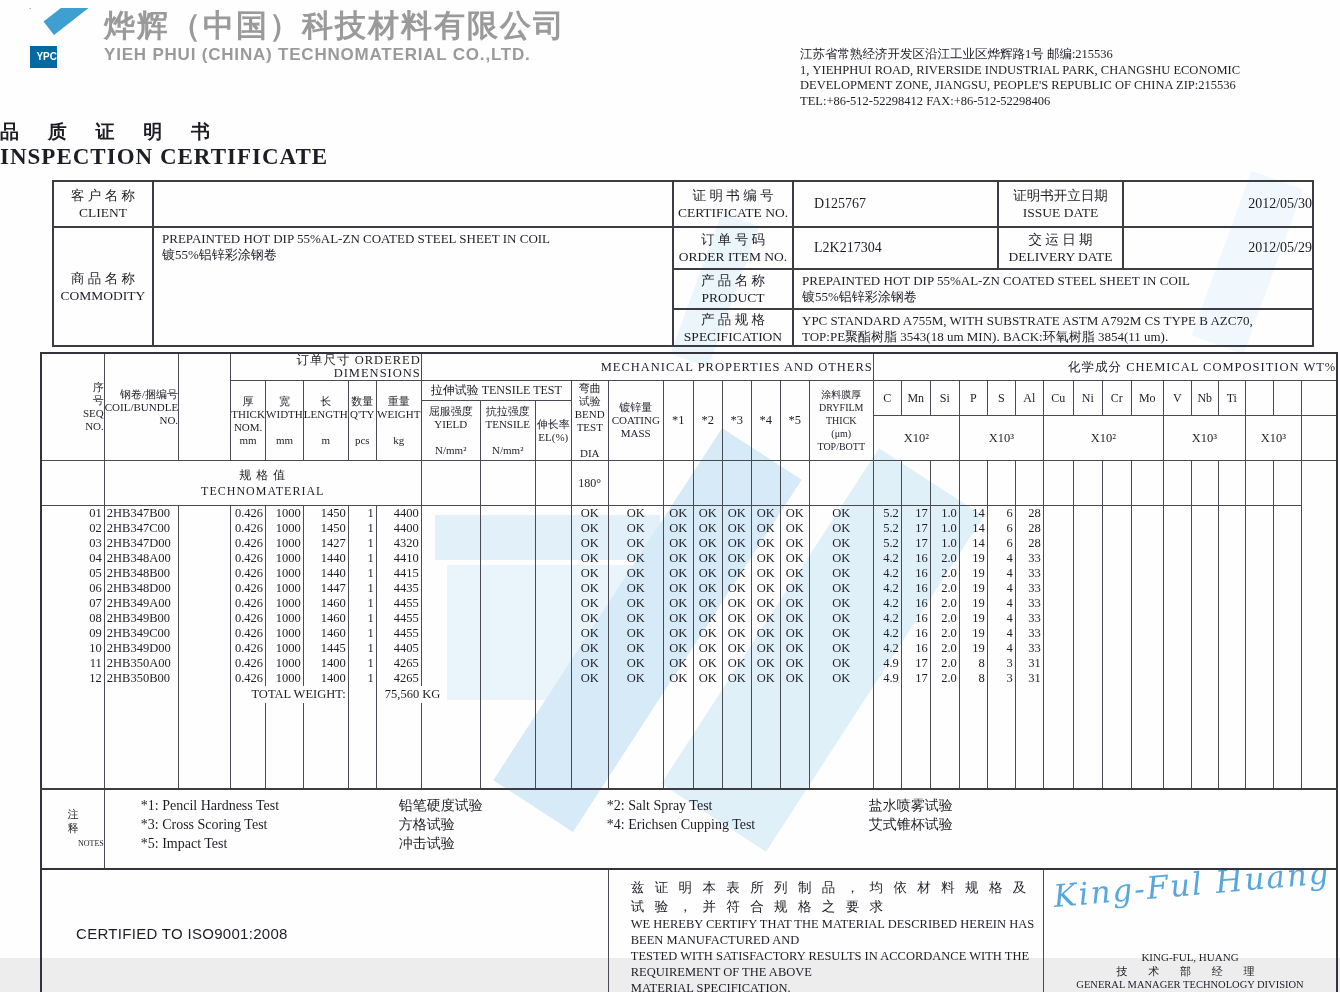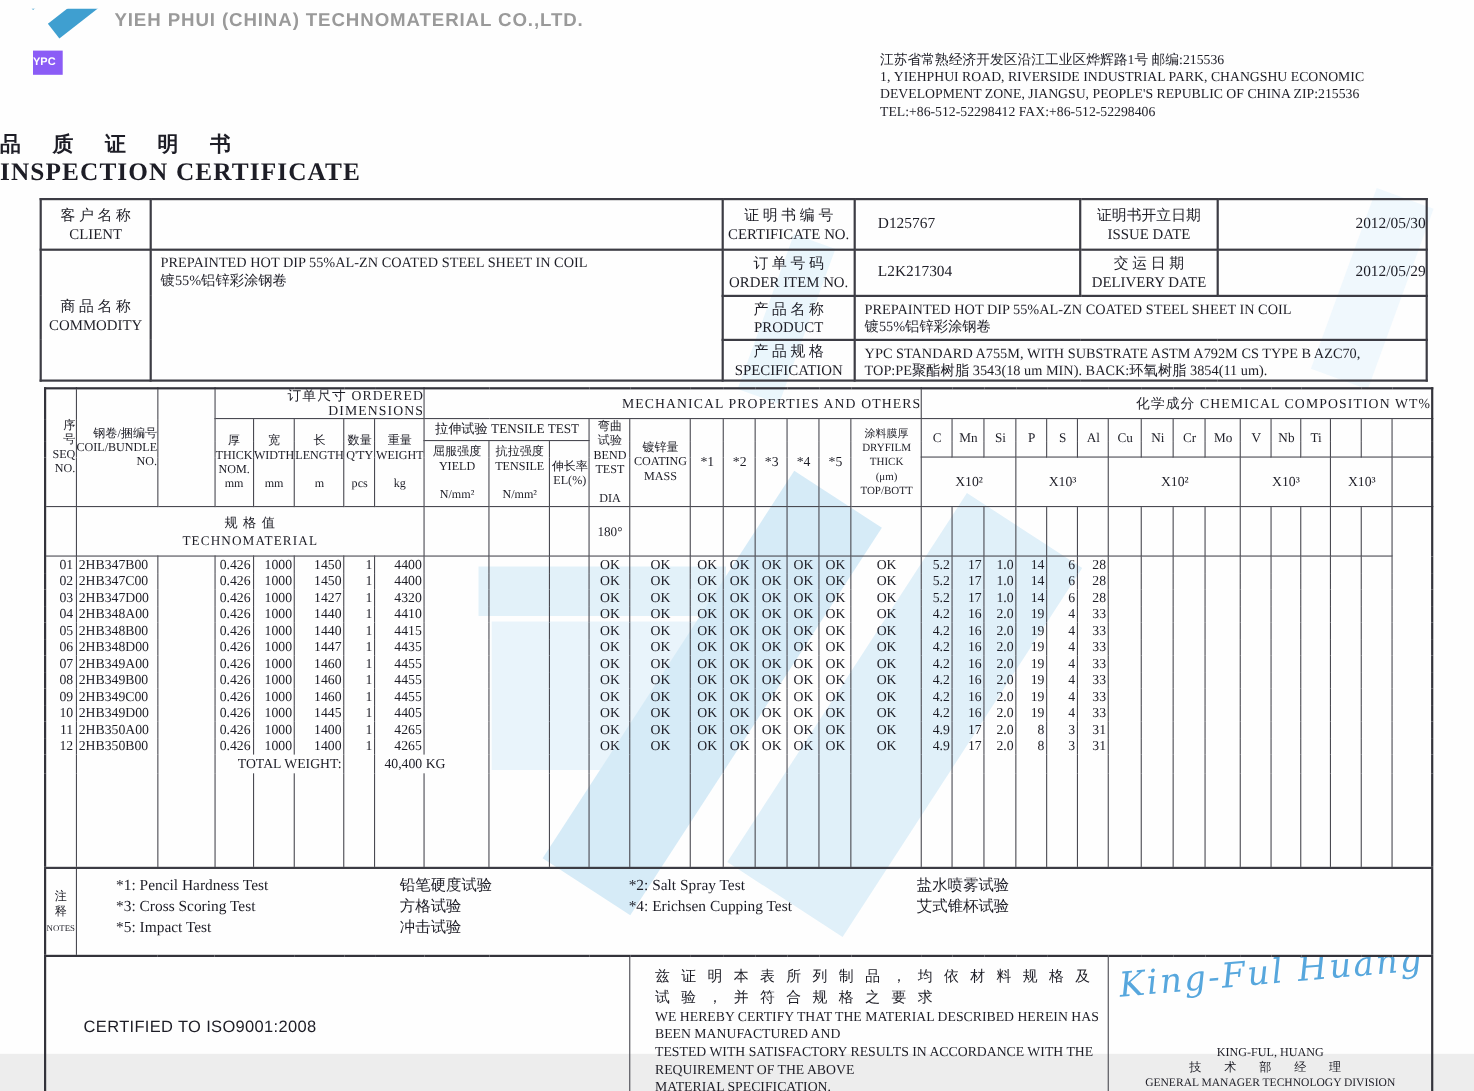--- a/index.html
+++ b/index.html
@@ -12,31 +12,31 @@
   .wm-block{left:447px;top:565px;width:200px;height:135px;background:#e9f4fb;}
   .wm-diag1{left:600px;top:420px;width:95px;height:420px;background:#d6ebf7;transform:rotate(33deg);}
   .wm-diag2{left:760px;top:450px;width:125px;height:400px;background:#e0f0f9;transform:rotate(33deg);}
   .wm-diag3{left:695px;top:215px;width:40px;height:150px;background:#eaf6fc;transform:rotate(20deg);}
   .wm-diag4{left:1220px;top:175px;width:55px;height:175px;background:#f0f8fd;transform:rotate(20deg);}
   .scan-band{position:absolute;left:0;top:958px;width:1340px;height:34px;background:#ededed;z-index:0;}
   
   .logo{position:absolute;left:28px;top:8px;width:70px;height:62px;z-index:2;overflow:hidden;}
   .logo .s1{position:absolute;left:2px;top:-14px;width:84px;height:15px;background:#3f9fd0;transform:rotate(-38deg);transform-origin:left bottom;}
   .logo .s2{position:absolute;left:26px;top:10px;width:84px;height:17px;background:#3f9fd0;transform:rotate(-38deg);transform-origin:left bottom;}
-  .logo-ypc{position:absolute;left:2px;top:38px;width:27px;height:22px;background:#8b5cf6;color:#fff;
-            font-family:"Liberation Sans",sans-serif;font-weight:bold;font-size:10px;line-height:22px;text-align:left;letter-spacing:0;}
+  .logo-ypc{position:absolute;left:2px;top:38px;width:27px;height:22px;background:#0369a1;color:#fff;
+            font-family:"Liberation Sans",sans-serif;font-weight:bold;font-size:10px;line-height:22px;text-align:right;letter-spacing:0;}
   .company{position:absolute;left:104px;top:8px;z-index:2;color:#9a9a9a;font-family:"Liberation Sans",sans-serif;}
   .company-zh{font-size:31px;font-weight:bold;letter-spacing:2px;line-height:36px;}
   .company-en{font-size:17px;font-weight:bold;letter-spacing:0.8px;line-height:21px;}
   .address{position:absolute;left:785px;top:47px;width:530px;z-index:2;font-size:12.5px;line-height:15.5px;white-space:pre-line;margin-left:15px;}
   .doc-title{position:absolute;left:0;top:120px;width:1340px;text-align:left;z-index:2;}
   .title-zh{font-size:19px;font-weight:bold;letter-spacing:12px;line-height:24px;}
   .title-en{font-size:23px;font-weight:600;letter-spacing:1px;line-height:26px;}
   
-  .info-table{position:absolute;left:36px;top:180px;z-index:1;border-collapse:collapse;table-layout:fixed;border:2px solid #1d4ed8;}
+  .info-table{position:absolute;left:52px;top:180px;z-index:1;border-collapse:collapse;table-layout:fixed;border:2px solid #1d4ed8;}
   .info-table td{border:2px solid #3c3c44;padding:0;vertical-align:middle;}
   .ilabel{text-align:center;font-size:13.5px;line-height:17px;white-space:pre-line;}
   .ivalue{font-size:14px;padding-left:20px !important;}
   .ivalue-date{font-size:14px;padding-left:8px !important;text-align:right;}
   .ivalue-block{font-size:13px;line-height:16px;vertical-align:top !important;padding:3px 0 0 8px !important;}
   
   .main-table{position:absolute;left:40px;top:352px;z-index:1;border-collapse:collapse;table-layout:fixed;border:2px solid #33333b;}
   .main-table th,.main-table td{border:1px solid #4a4a52;padding:0;font-weight:normal;text-align:center;vertical-align:middle;overflow:hidden;}
   .main-table thead th{font-size:11px;line-height:13px;white-space:pre-line;}
   .main-table .h1 th{font-size:12.5px;letter-spacing:1px;text-align:right;}
@@ -47,21 +47,21 @@
   .spec-label{letter-spacing:1px;}
   td.d{border-top:none;border-bottom:none;font-size:12.5px;height:15px;white-space:nowrap;padding:0 2px;}
   tr.drow{height:15px;}
   .tl{text-align:left !important;}
   .tr-r{text-align:right !important;}
   .tc{text-align:center !important;}
   .ttl{text-align:right !important;font-size:12.5px;}
   .tval{text-align:left !important;padding-left:8px !important;font-size:12.5px;}
   .notes-row td{border-top:2px solid #3c3c44;}
   .notes-label{font-size:11px;line-height:14px;white-space:pre-line;}
-  .notes-label-en{font-size:8px;letter-spacing:0;}
+  .notes-label-en{font-size:8px;letter-spacing:0;padding-left:36px;}
   .notes-cell{vertical-align:top !important;text-align:left !important;padding:6px 0 0 36px !important;}
   .nline{font-size:14px;line-height:19px;white-space:nowrap;}
   .n-en{display:inline-block;width:258px;}
   .n-zh{display:inline-block;width:208px;}
   .n-en2{display:inline-block;width:262px;}
   .bottom-row td{border-top:2px solid #33333b;}
   .iso-cell{text-align:left !important;padding-left:34px !important;
             font-family:"Liberation Sans",sans-serif;font-weight:bold;font-size:15px;letter-spacing:0.3px;}
   .cert-cell{text-align:left !important;vertical-align:top !important;padding:8px 0 0 22px !important;}
   .cert-zh{font-size:13.5px;letter-spacing:3.5px;line-height:19px;}
@@ -86,20 +86,21 @@
   <div class="wm wm-diag1"></div>
   <div class="wm wm-diag2"></div>
   <div class="scan-band"></div>
 
   <div class="logo">
     <div class="s1"></div>
     <div class="s2"></div>
     <div class="logo-ypc">YPC</div>
   </div>
   <div class="company">
+    <div class="company-zh">烨辉（中国）科技材料有限公司</div>
     <div class="company-en">YIEH PHUI (CHINA) TECHNOMATERIAL CO.,LTD.</div>
   </div>
   <div class="address">江苏省常熟经济开发区沿江工业区烨辉路1号 邮编:215536
 1, YIEHPHUI ROAD, RIVERSIDE INDUSTRIAL PARK, CHANGSHU ECONOMIC
 DEVELOPMENT ZONE, JIANGSU, PEOPLE'S REPUBLIC OF CHINA ZIP:215536
 TEL:+86-512-52298412  FAX:+86-512-52298406</div>
 
   <div class="doc-title">
     <div class="title-zh">品 质 证 明 书</div>
     <div class="title-en">INSPECTION CERTIFICATE</div>
@@ -765,21 +766,21 @@
           <td class="d"></td>
           <td class="d"></td>
           <td class="d"></td>
         </tr>
         <tr style="height: 17px;">
           <td class="d"></td>
           <td class="d"></td>
           <td class="d"></td>
           <td class="d ttl" colspan="3">TOTAL WEIGHT:</td>
           <td class="d"></td>
-          <td class="d tval" colspan="2">40,400 KG</td>
+          <td class="d tval" colspan="2">75,560 KG</td>
           <td class="d"></td>
           <td class="d"></td>
           <td class="d"></td>
           <td class="d"></td>
           <td class="d"></td>
           <td class="d"></td>
           <td class="d"></td>
           <td class="d"></td>
           <td class="d"></td>
           <td class="d"></td>

